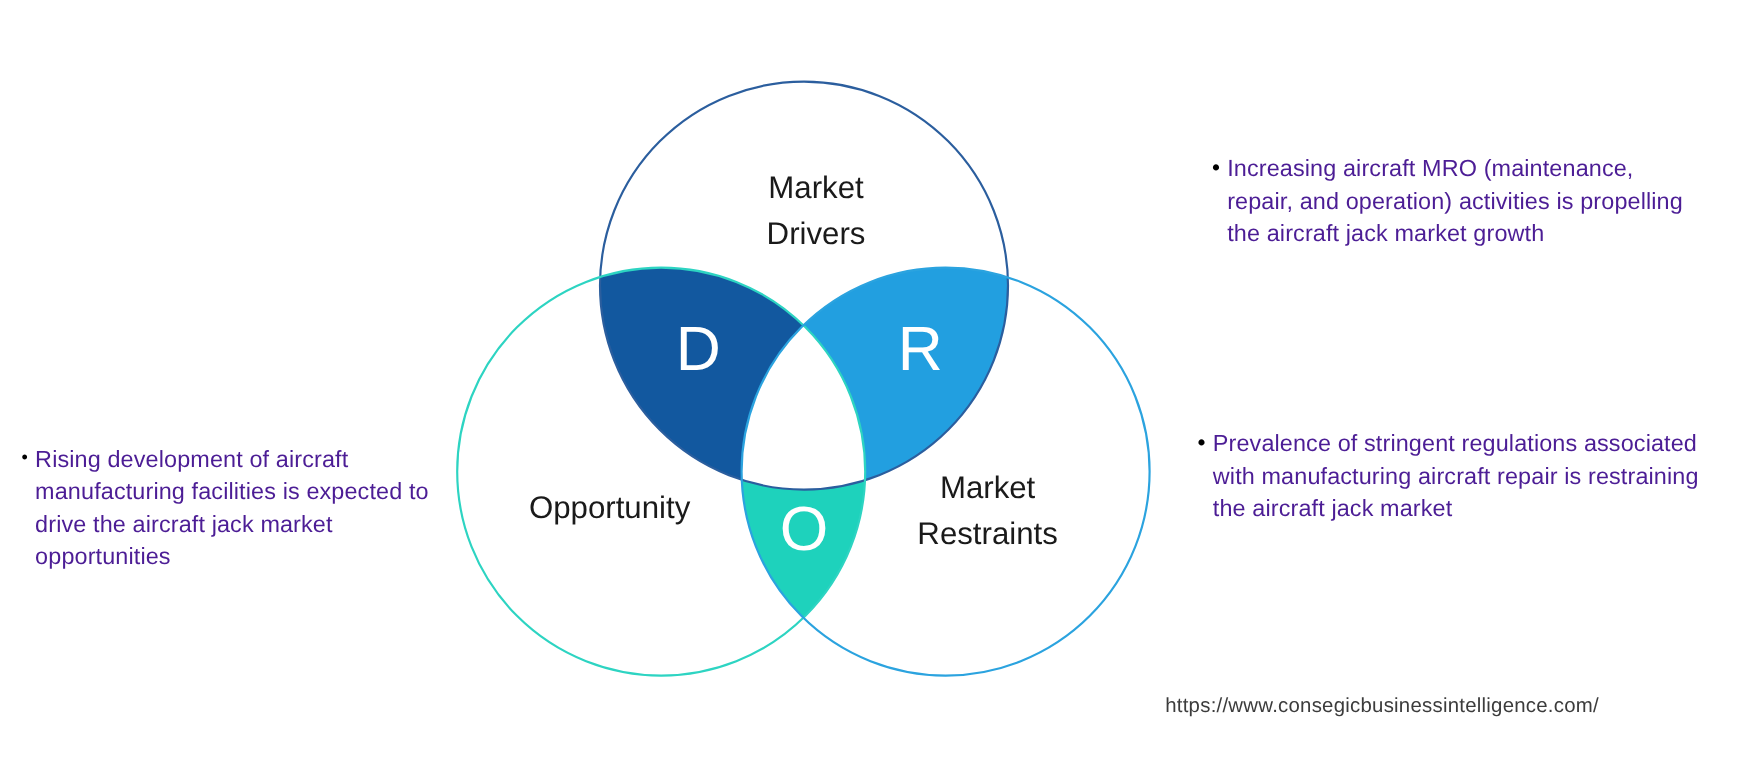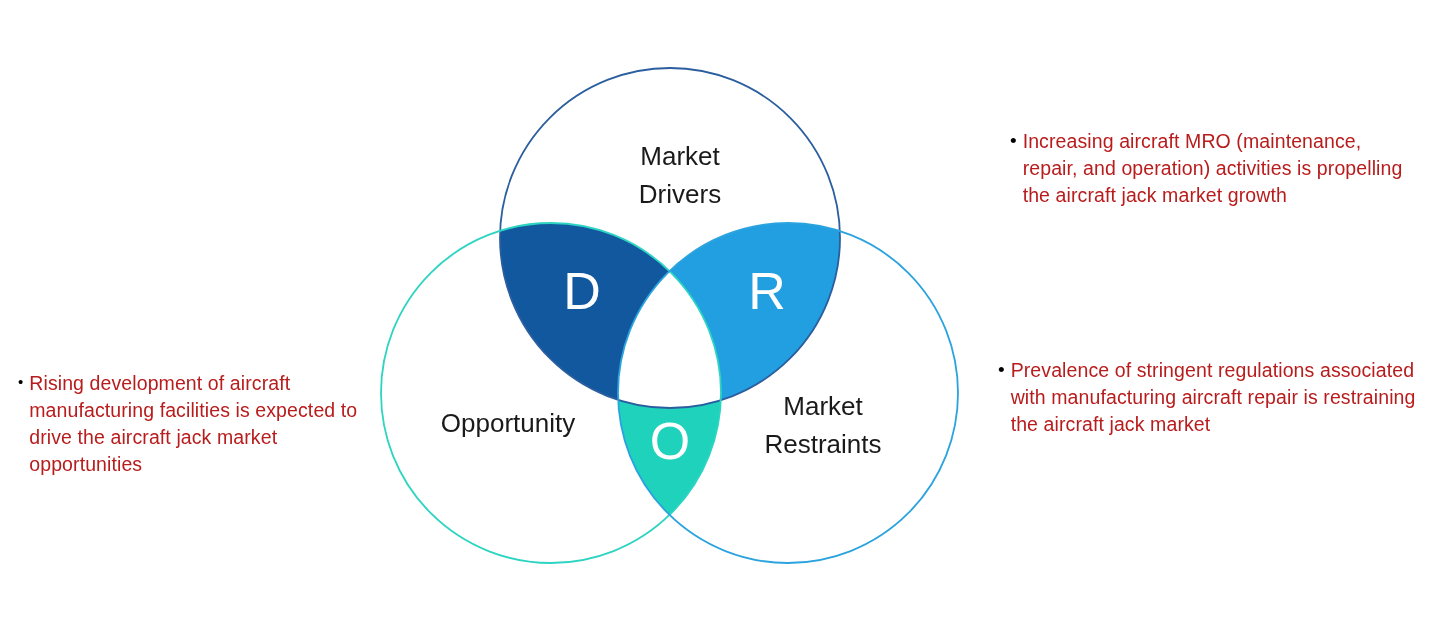--- a/index.html
+++ b/index.html
@@ -60,21 +60,21 @@
     color: #000000;
     padding-right: 6px;
   }
   .bullet-dot.small {
     font-size: 15px;
     padding-top: 2px;
   }
   .bullet-text {
     font-size: 19.5px;
     line-height: 1.38;
-    color: #b91c1c;
+    color: #4c1d95;
     letter-spacing: 0.1px;
   }
 
   #bullet-left {
     left: 18px;
     top: 370px;
     width: 345px;
   }
   #bullet-right-top {
     left: 1010px;
@@ -171,14 +171,15 @@
   <div class="bullet-block" id="bullet-right-top">
     <span class="bullet-dot">•</span>
     <span class="bullet-text">Increasing aircraft MRO (maintenance, repair, and operation) activities is propelling the aircraft jack market growth</span>
   </div>
 
   <div class="bullet-block" id="bullet-right-bottom">
     <span class="bullet-dot">•</span>
     <span class="bullet-text">Prevalence of stringent regulations associated with manufacturing aircraft repair is restraining the aircraft jack market</span>
   </div>
 
+  <div id="source-url">https://www.consegicbusinessintelligence.com/</div>
 
 </div>
 
 </body></html>

